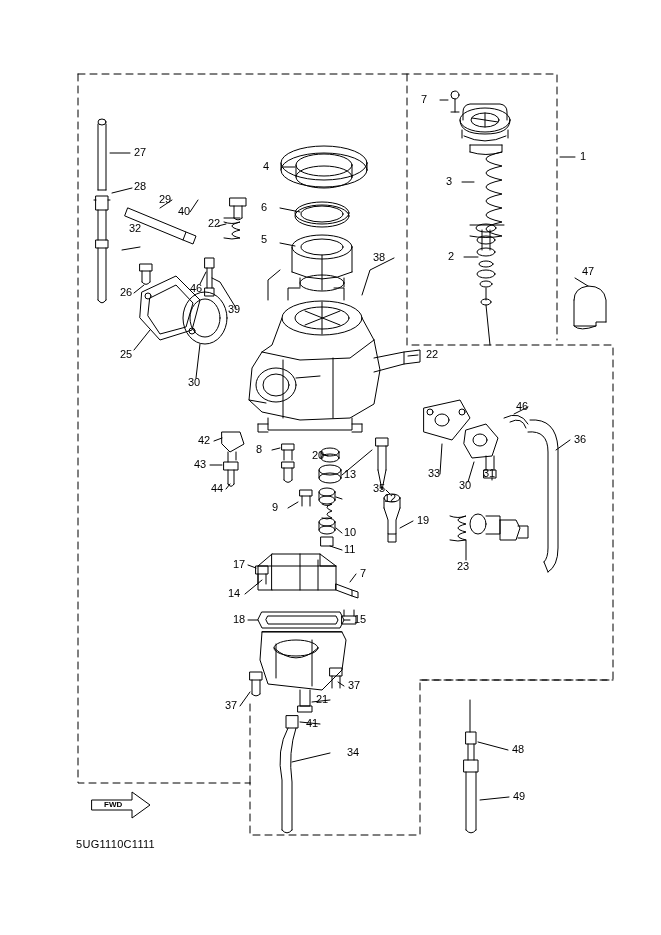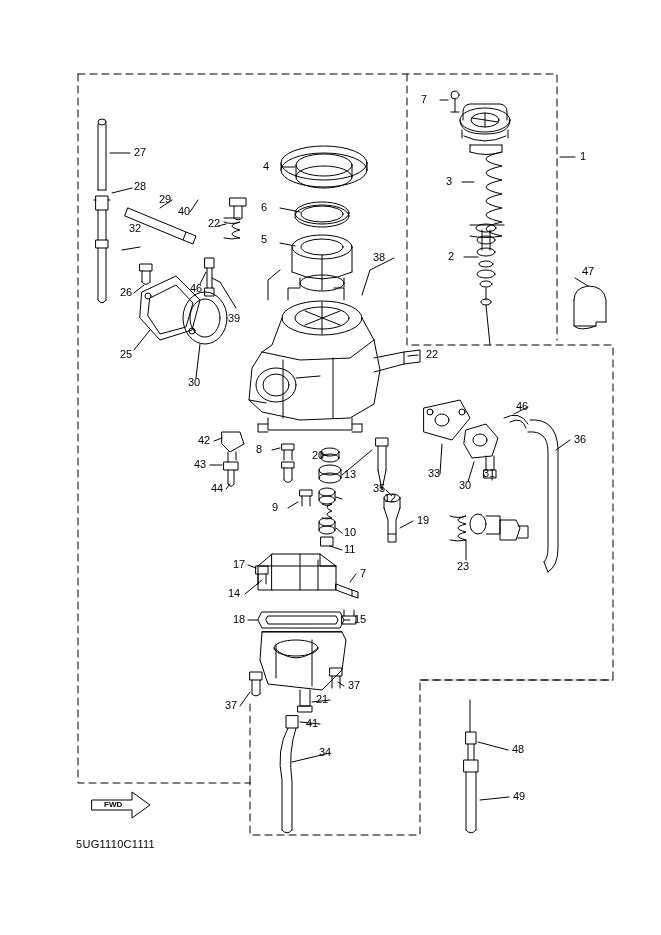--- a/index.html
+++ b/index.html
@@ -377,27 +377,27 @@
 <span class="lbl" style="left:188px;top:377px;">30</span>
 <span class="lbl" style="left:120px;top:349px;">25</span>
 <span class="lbl" style="left:120px;top:287px;">26</span>
 <span class="lbl" style="left:134px;top:147px;">27</span>
 <span class="lbl" style="left:134px;top:181px;text-align:right;">28</span>
 <span class="lbl" style="left:159px;top:194px;">29</span>
 <span class="lbl" style="left:459px;top:480px;">30</span>
 <span class="lbl" style="left:483px;top:468px;">31</span>
 <span class="lbl" style="left:129px;top:223px;">32</span>
 <span class="lbl" style="left:428px;top:468px;">33</span>
-<span class="lbl" style="left:319px;top:747px;text-align:right;">34</span>
+<span class="lbl" style="left:347px;top:747px;text-align:right;">34</span>
 <span class="lbl" style="left:373px;top:483px;">35</span>
 <span class="lbl" style="left:574px;top:434px;">36</span>
 <span class="lbl" style="left:225px;top:700px;">37</span>
 <span class="lbl" style="left:348px;top:680px;">37</span>
 <span class="lbl" style="left:373px;top:252px;">38</span>
-<span class="lbl" style="left:228px;top:313px;">39</span>
+<span class="lbl" style="left:228px;top:304px;">39</span>
 <span class="lbl" style="left:178px;top:206px;">40</span>
 <span class="lbl" style="left:306px;top:718px;">41</span>
 <span class="lbl" style="left:198px;top:435px;">42</span>
 <span class="lbl" style="left:194px;top:459px;">43</span>
 <span class="lbl" style="left:211px;top:483px;">44</span>
 <span class="lbl" style="left:208px;top:218px;">22</span>
 <span class="lbl" style="left:190px;top:283px;">46</span>
 <span class="lbl" style="left:516px;top:401px;">46</span>
 <span class="lbl" style="left:582px;top:266px;">47</span>
 <span class="lbl" style="left:512px;top:744px;">48</span>

